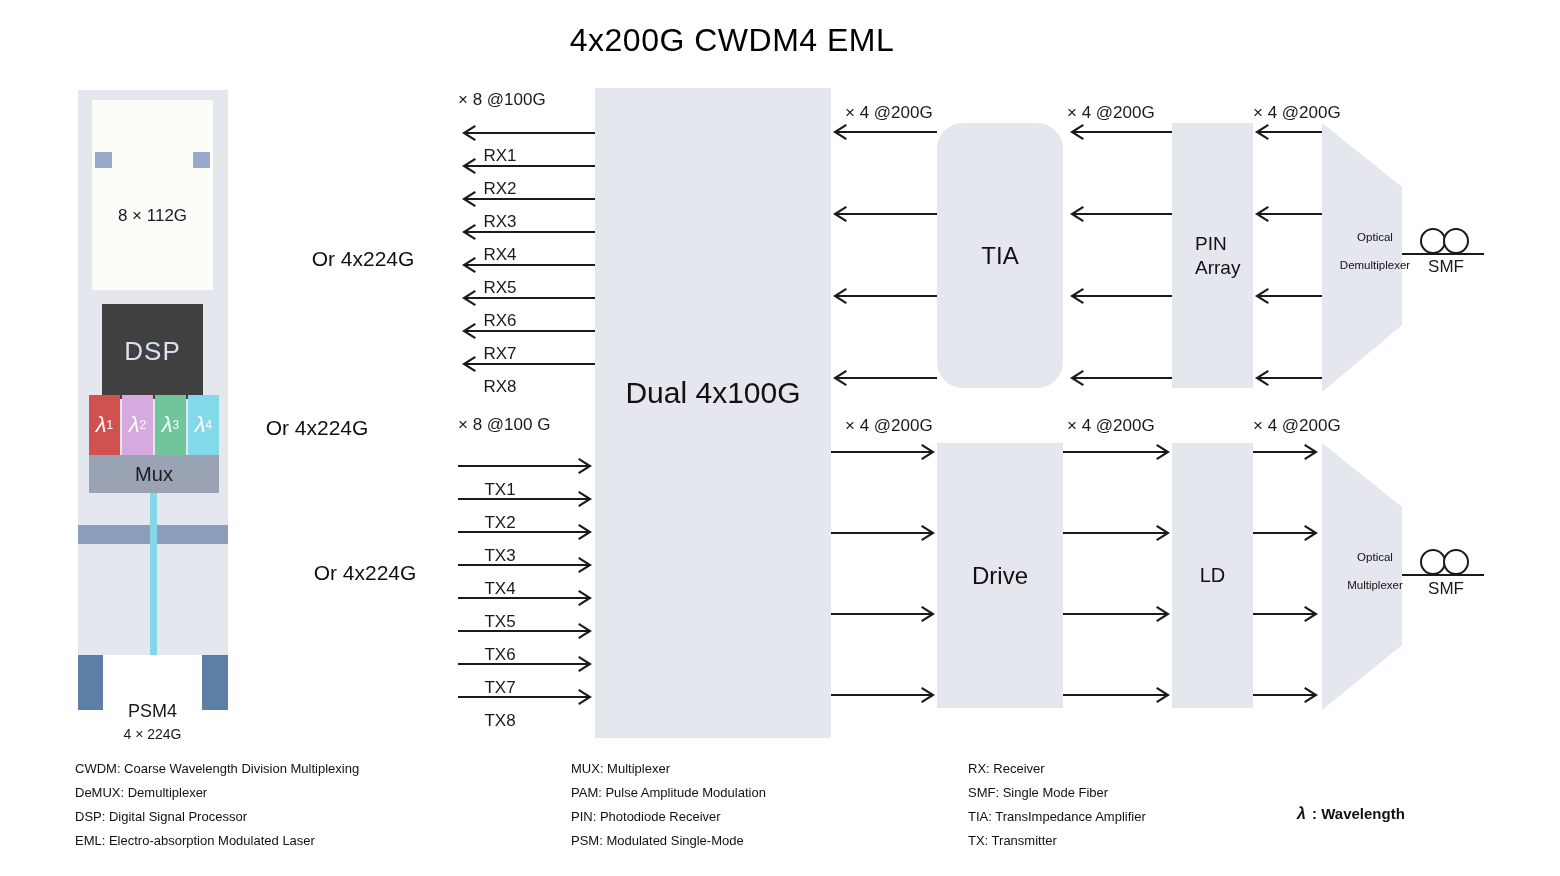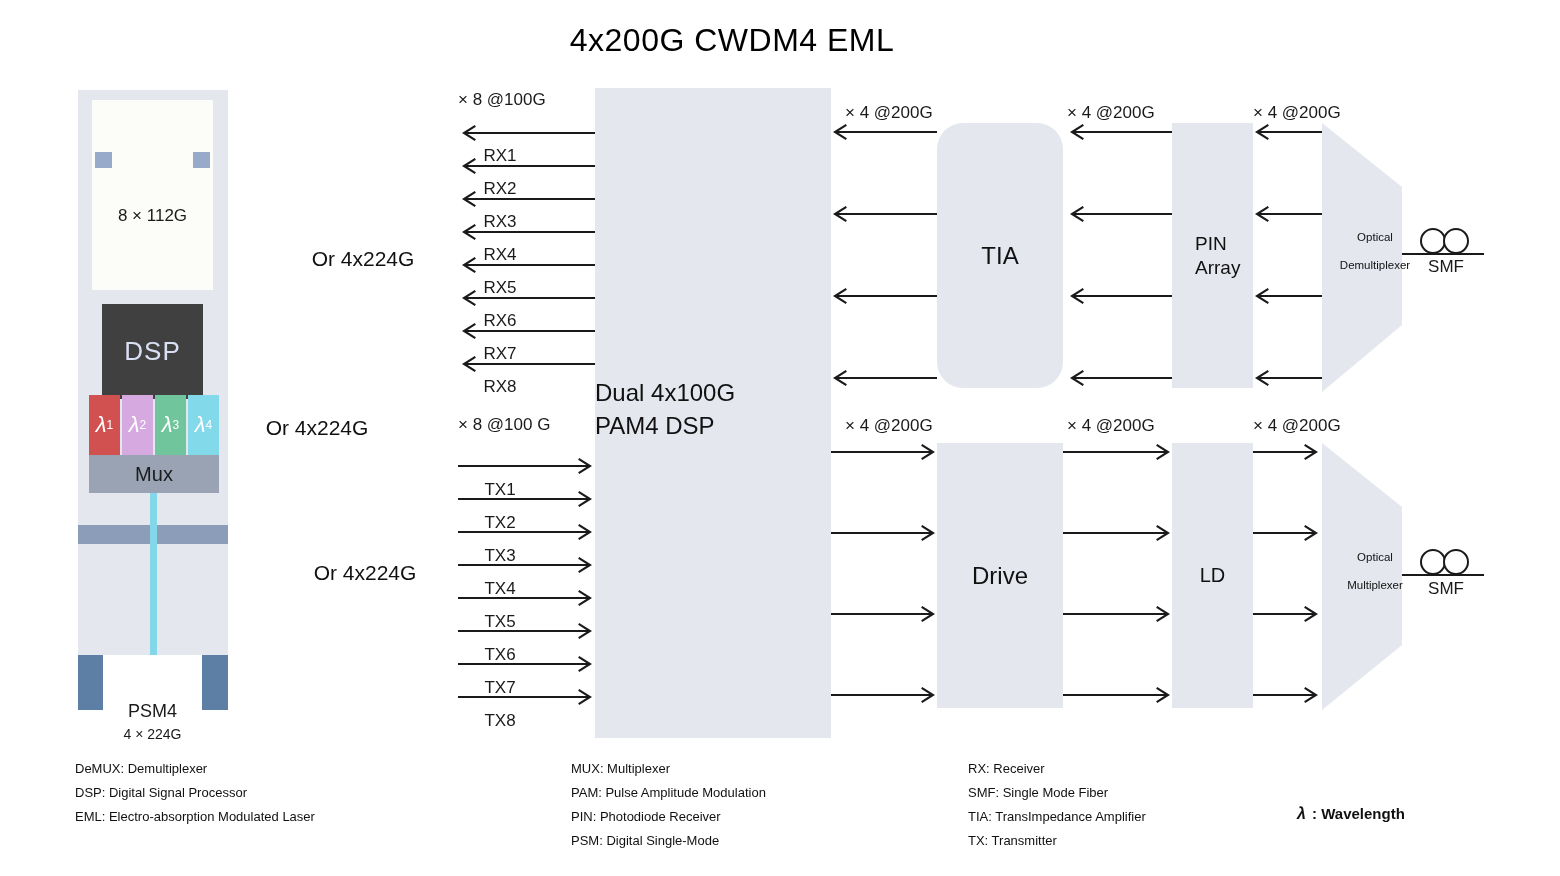--- a/index.html
+++ b/index.html
@@ -28,21 +28,21 @@
   .footrect.l{left:78px;} .footrect.r{left:202px;width:26px;}
   .footwhite{left:103px;top:655px;width:99px;height:55px;background:#ffffff;}
   .mod-botlabel1{left:95px;top:678px;width:115px;text-align:center;font-size:14px;color:#1a1a1a;margin-top:48px;}
   .mod-botlabel2{left:95px;top:701px;width:115px;text-align:center;font-size:18px;color:#1a1a1a;}
 
   .orlab{width:130px;text-align:center;font-size:21px;color:#111;}
   .or-a{left:298px;top:247px;} .or-b{left:252px;top:416px;} .or-c{left:300px;top:561px;}
 
   
   .dspblock{left:595px;top:88px;width:236px;height:650px;background:#e4e7ee;}
-  .dsptext{left:595px;top:376px;width:236px;text-align:left;font-size:24px;line-height:33px;color:#111;}
+  .dsptext{left:595px;top:376px;width:236px;text-align:center;font-size:30px;line-height:33px;color:#111;}
 
   .buslab{font-size:17px;color:#1a1a1a;white-space:nowrap;}
   .bus-rx8{left:458px;top:90px;} .bus-tx8{left:458px;top:415px;}
   .lane-r1{left:845px;top:103px;} .lane-r2{left:1067px;top:103px;} .lane-r3{left:1253px;top:103px;}
   .lane-t1{left:845px;top:416px;} .lane-t2{left:1067px;top:416px;} .lane-t3{left:1253px;top:416px;}
 
   .chlab{left:470px;width:60px;text-align:center;font-size:17px;color:#1a1a1a;margin-top:35px;}
   .ry1{top:111px;}.ry2{top:144px;}.ry3{top:177px;}.ry4{top:210px;}
   .ry5{top:243px;}.ry6{top:276px;}.ry7{top:309px;}.ry8{top:342px;}
   .ty1{top:445px;}.ty2{top:478px;}.ty3{top:511px;}.ty4{top:544px;}
@@ -201,21 +201,20 @@
   <div class="abs mod-botlabel1">4 × 224G</div>
   <div class="abs mod-botlabel2">PSM4</div>
 
   <div class="abs orlab or-a">Or 4x224G</div>
   <div class="abs orlab or-b">Or 4x224G</div>
   <div class="abs orlab or-c">Or 4x224G</div>
 
   <div class="abs dspblock"></div>
   <div class="abs dsptext">
     <div>Dual 4x100G</div>
-    <div>PAM4 DSP</div>
   </div>
 
   <div class="abs buslab bus-rx8">× 8 @100G</div>
   <div class="abs buslab bus-tx8">× 8 @100 G</div>
   <div class="abs buslab lane-r1">× 4 @200G</div>
   <div class="abs buslab lane-r2">× 4 @200G</div>
   <div class="abs buslab lane-r3">× 4 @200G</div>
   <div class="abs buslab lane-t1">× 4 @200G</div>
   <div class="abs buslab lane-t2">× 4 @200G</div>
   <div class="abs buslab lane-t3">× 4 @200G</div>
@@ -253,29 +252,30 @@
       <span>Drive</span>
     </div>
   <div class="abs ld">
       <span>LD</span>
     </div>
   <div class="abs trapz-label omx1">Optical</div>
   <div class="abs trapz-label omx2">Multiplexer</div>
   <div class="abs smflab smf-tx">SMF</div>
 
   <div class="abs legend leg1">
+    <div>CWDM: Coarse Wavelength Division Multiplexing</div>
     <div>DeMUX: Demultiplexer</div>
     <div>DSP: Digital Signal Processor</div>
     <div>EML: Electro-absorption Modulated Laser</div>
   </div>
   <div class="abs legend leg2">
     <div>MUX: Multiplexer</div>
     <div>PAM: Pulse Amplitude Modulation</div>
     <div>PIN: Photodiode Receiver</div>
-    <div>PSM: Digital Single-Mode</div>
+    <div>PSM: Modulated Single-Mode</div>
   </div>
   <div class="abs legend leg3">
     <div>RX: Receiver</div>
     <div>SMF: Single Mode Fiber</div>
     <div>TIA: TransImpedance Amplifier</div>
     <div>TX: Transmitter</div>
   </div>
   <div class="abs leglambda">
     <span class="sym">λ</span><span> : Wavelength</span>
   </div>

